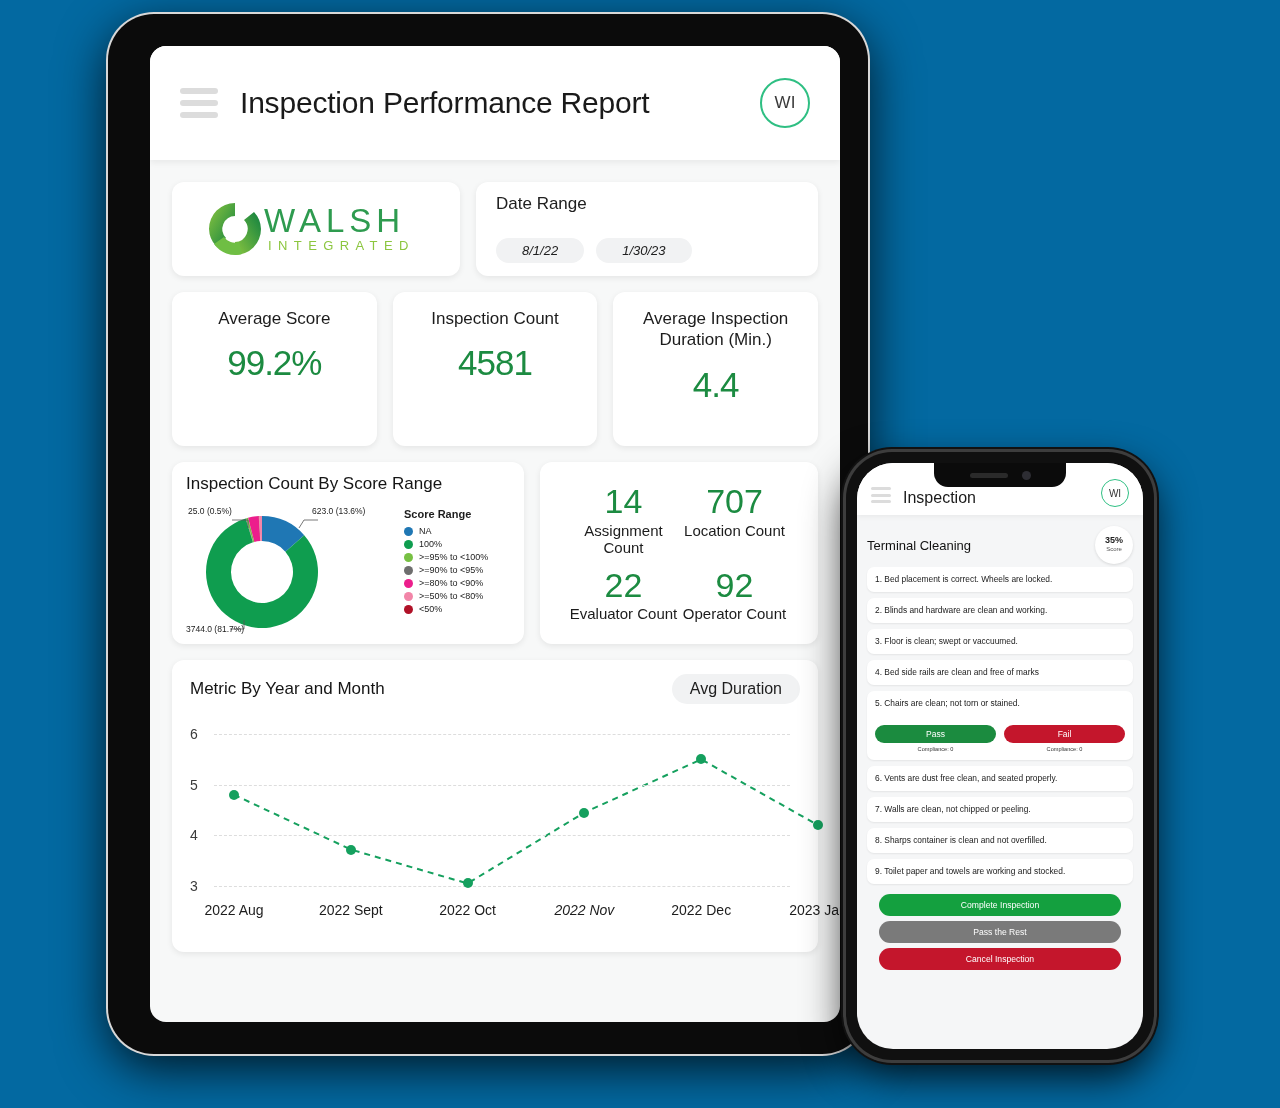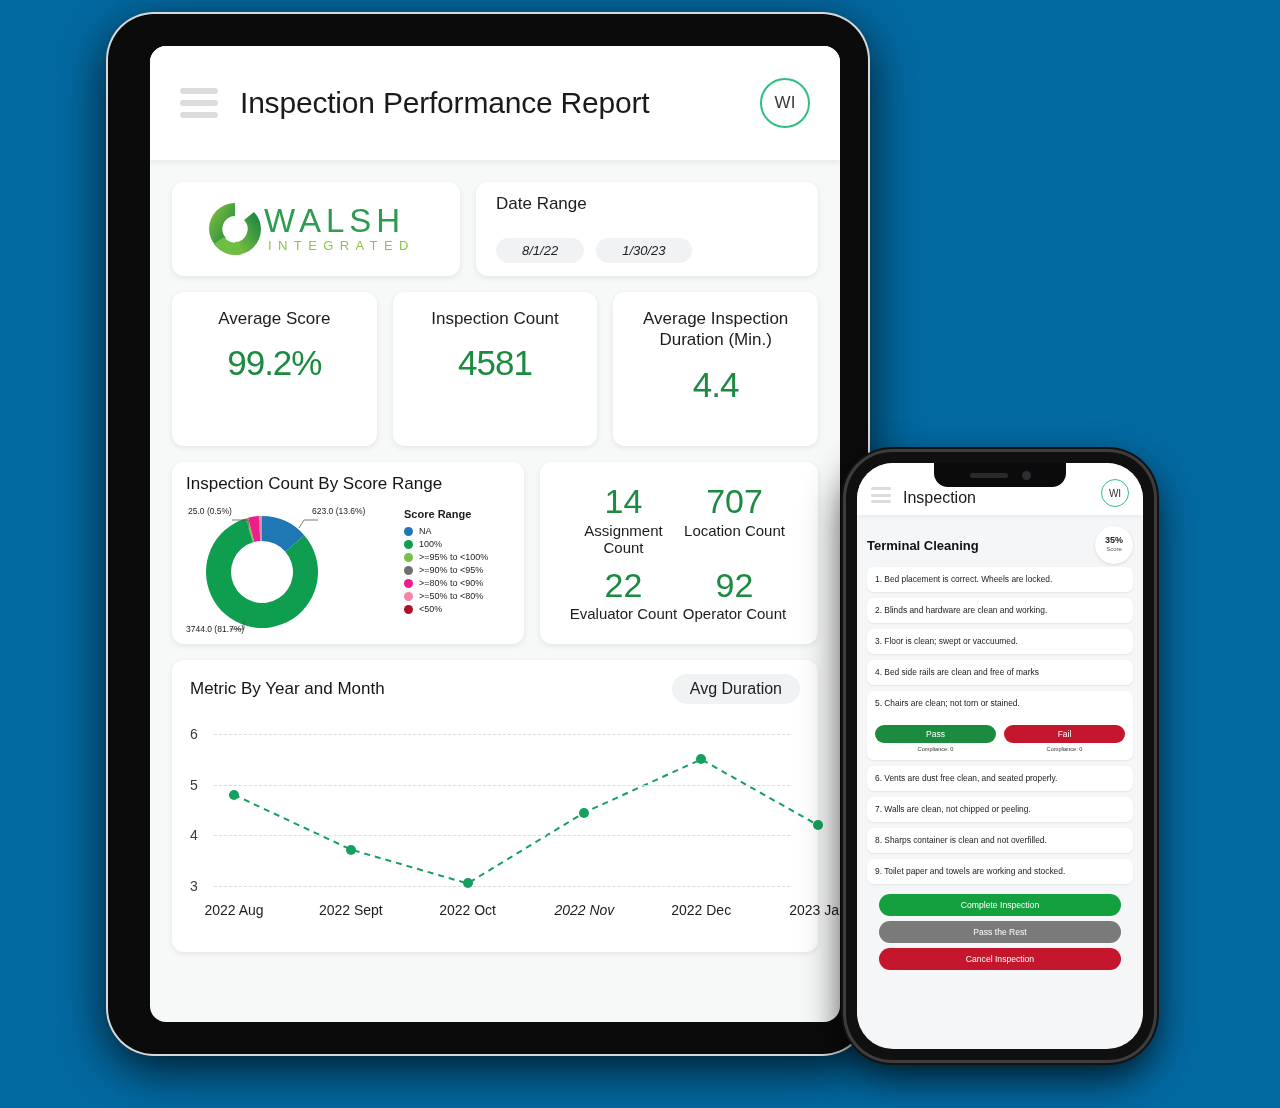--- a/index.html
+++ b/index.html
@@ -126,21 +126,21 @@
   .ph-burger { width: 20px; display: flex; flex-direction: column; gap: 3.5px; margin-bottom: 4px; cursor: pointer; }
   .ph-burger span { height: 3px; border-radius: 2px; background: #dcdcdc; display: block; }
   .ph-title { margin-left: 12px; font-size: 16px; color: #1a1a1a; }
   .ph-avatar {
     margin-left: auto; width: 28px; height: 28px; border-radius: 50%;
     border: 1.5px solid #2fbf83; font-size: 10px; color: #333;
     display: flex; align-items: center; justify-content: center; background: #fff;
   }
   .ph-body { padding: 8px 10px 0; }
   .ph-sub { display: flex; align-items: center; height: 44px; }
-  .ph-sub-title { font-size: 13px; font-weight: bold; color: #111; }
+  .ph-sub-title { font-size: 13px; font-weight: normal; color: #111; }
   .gauge { margin-left: auto; width: 38px; height: 38px; position: relative; }
   .gauge-inner {
     position: absolute; inset: 0; border-radius: 50%; background: #fff;
     box-shadow: 0 1px 3px rgba(0,0,0,.12);
     display: flex; flex-direction: column; align-items: center; justify-content: center;
   }
   .gauge-pct { font-size: 9px; font-weight: bold; color: #222; line-height: 1; }
   .gauge-lbl { font-size: 6px; color: #555; line-height: 1.4; }
   .q-item {
     background: #fff; border-radius: 7px; padding: 7px 8px;

